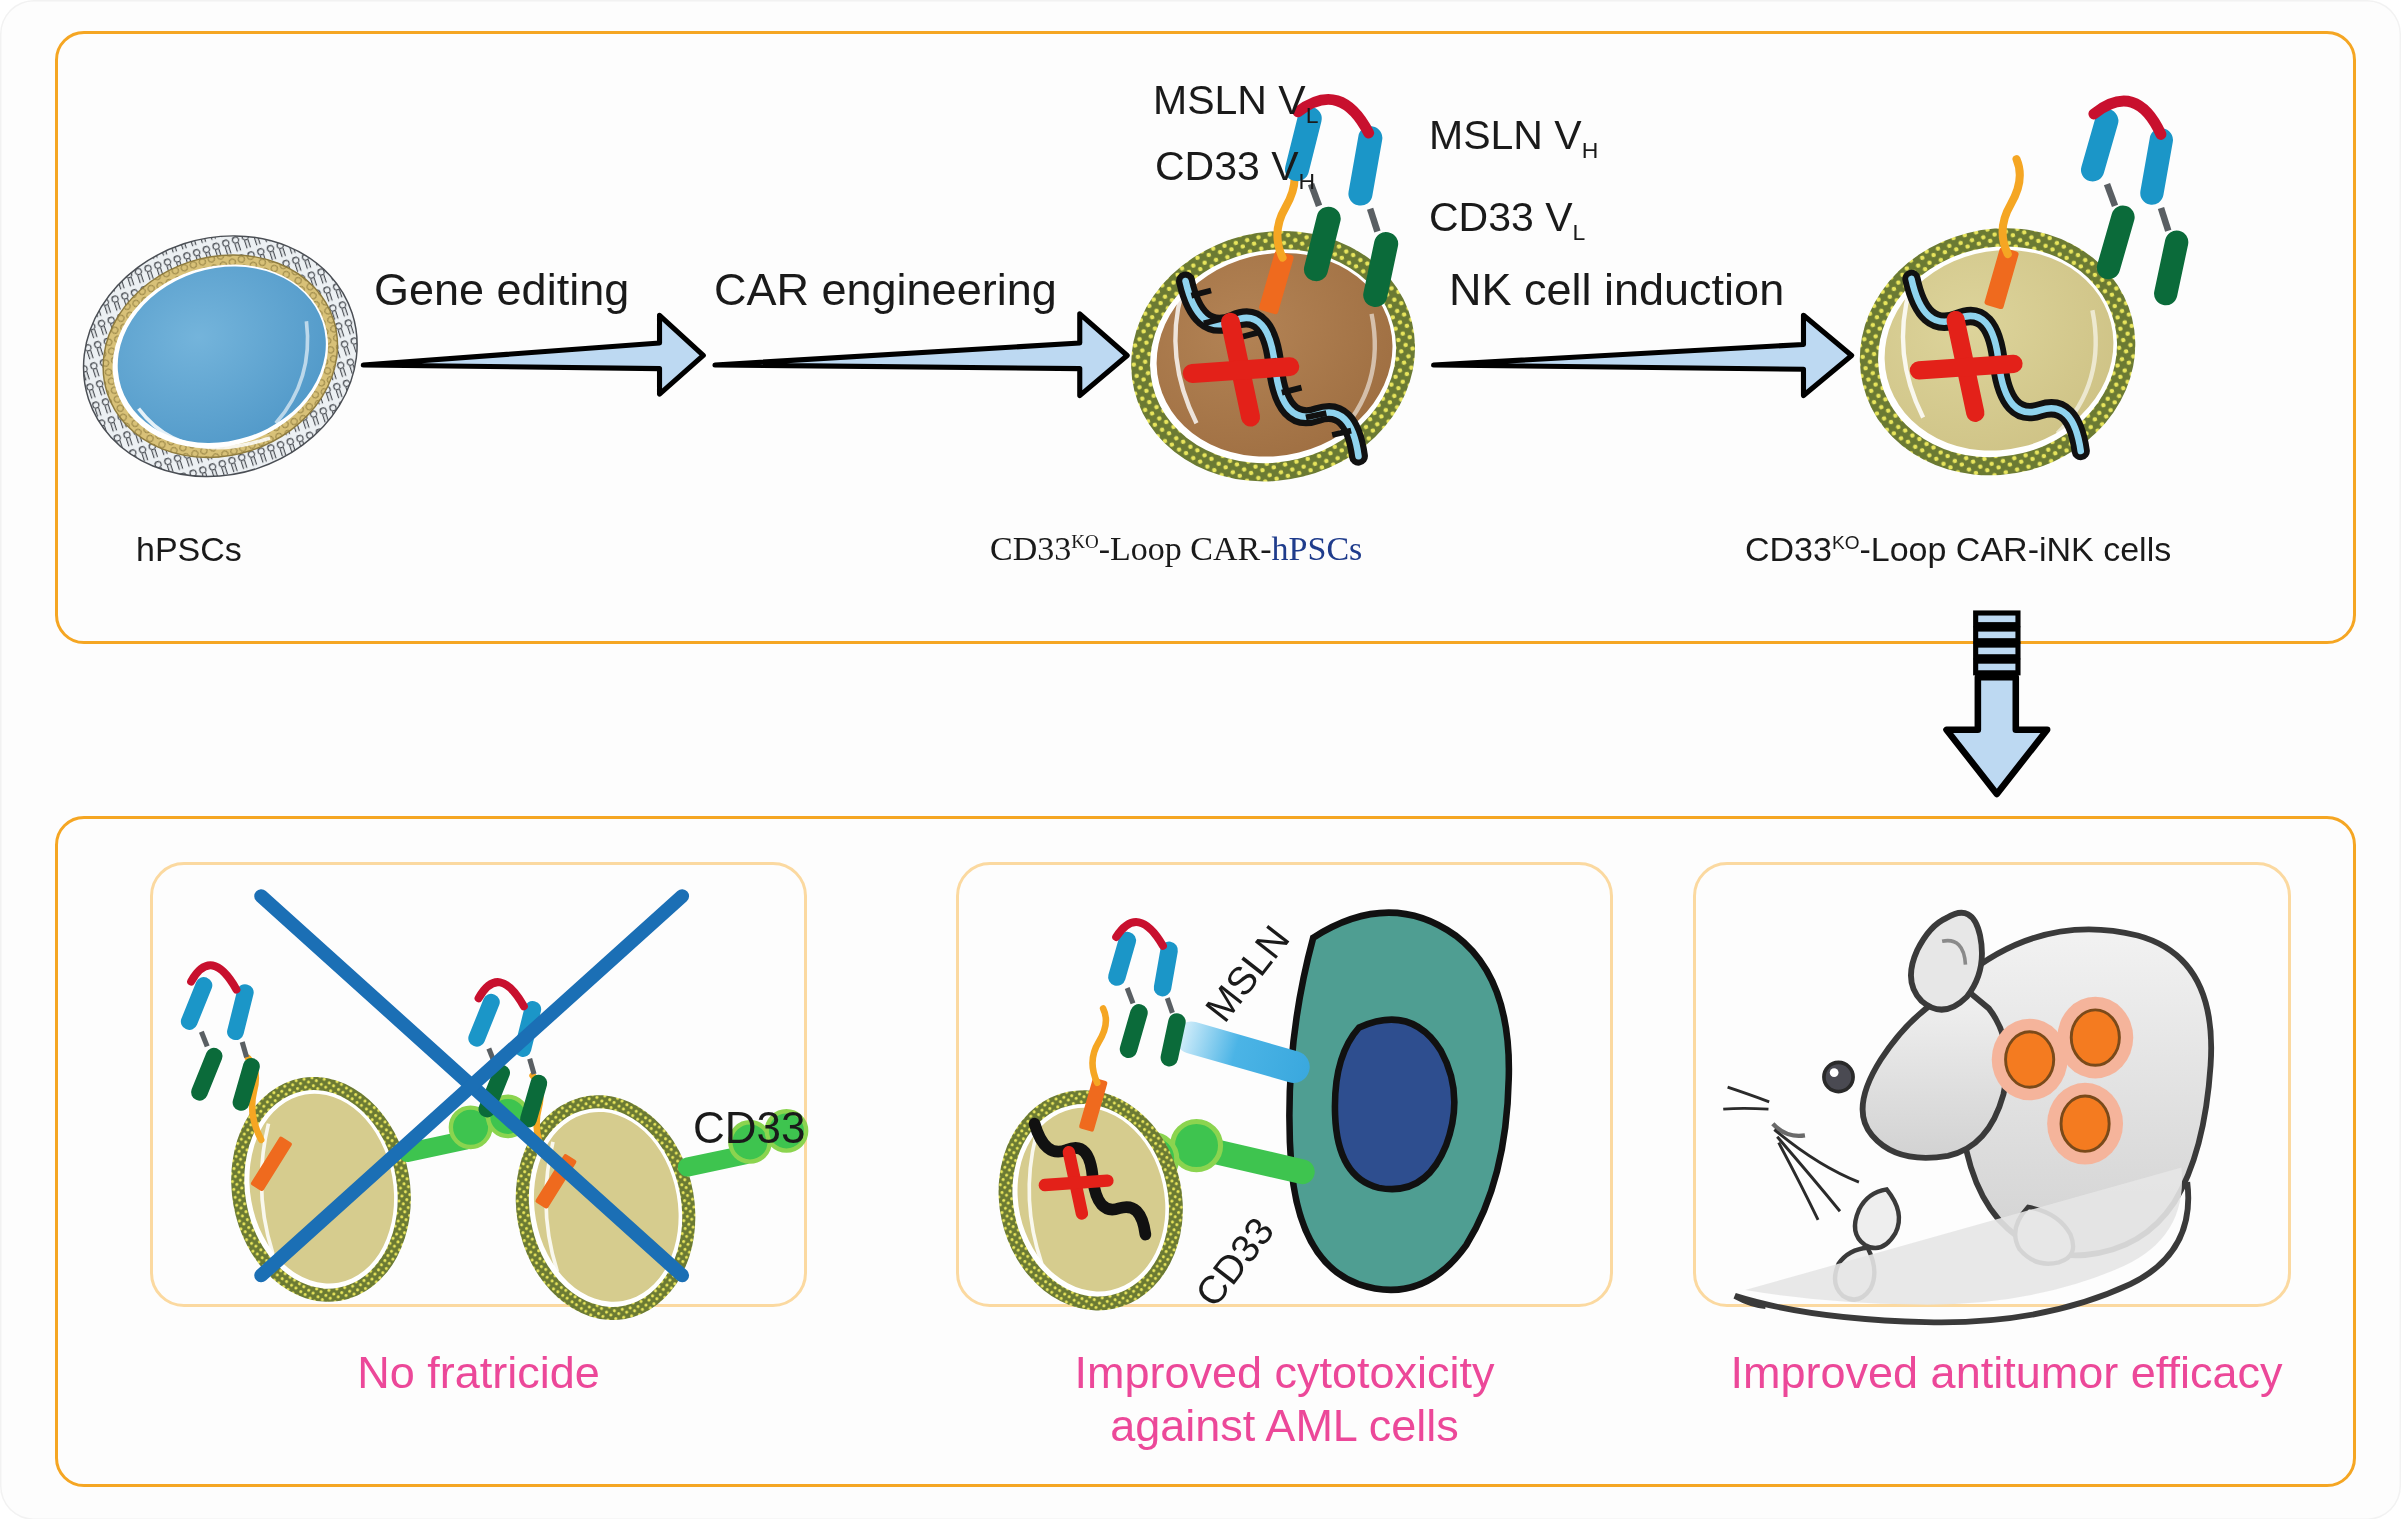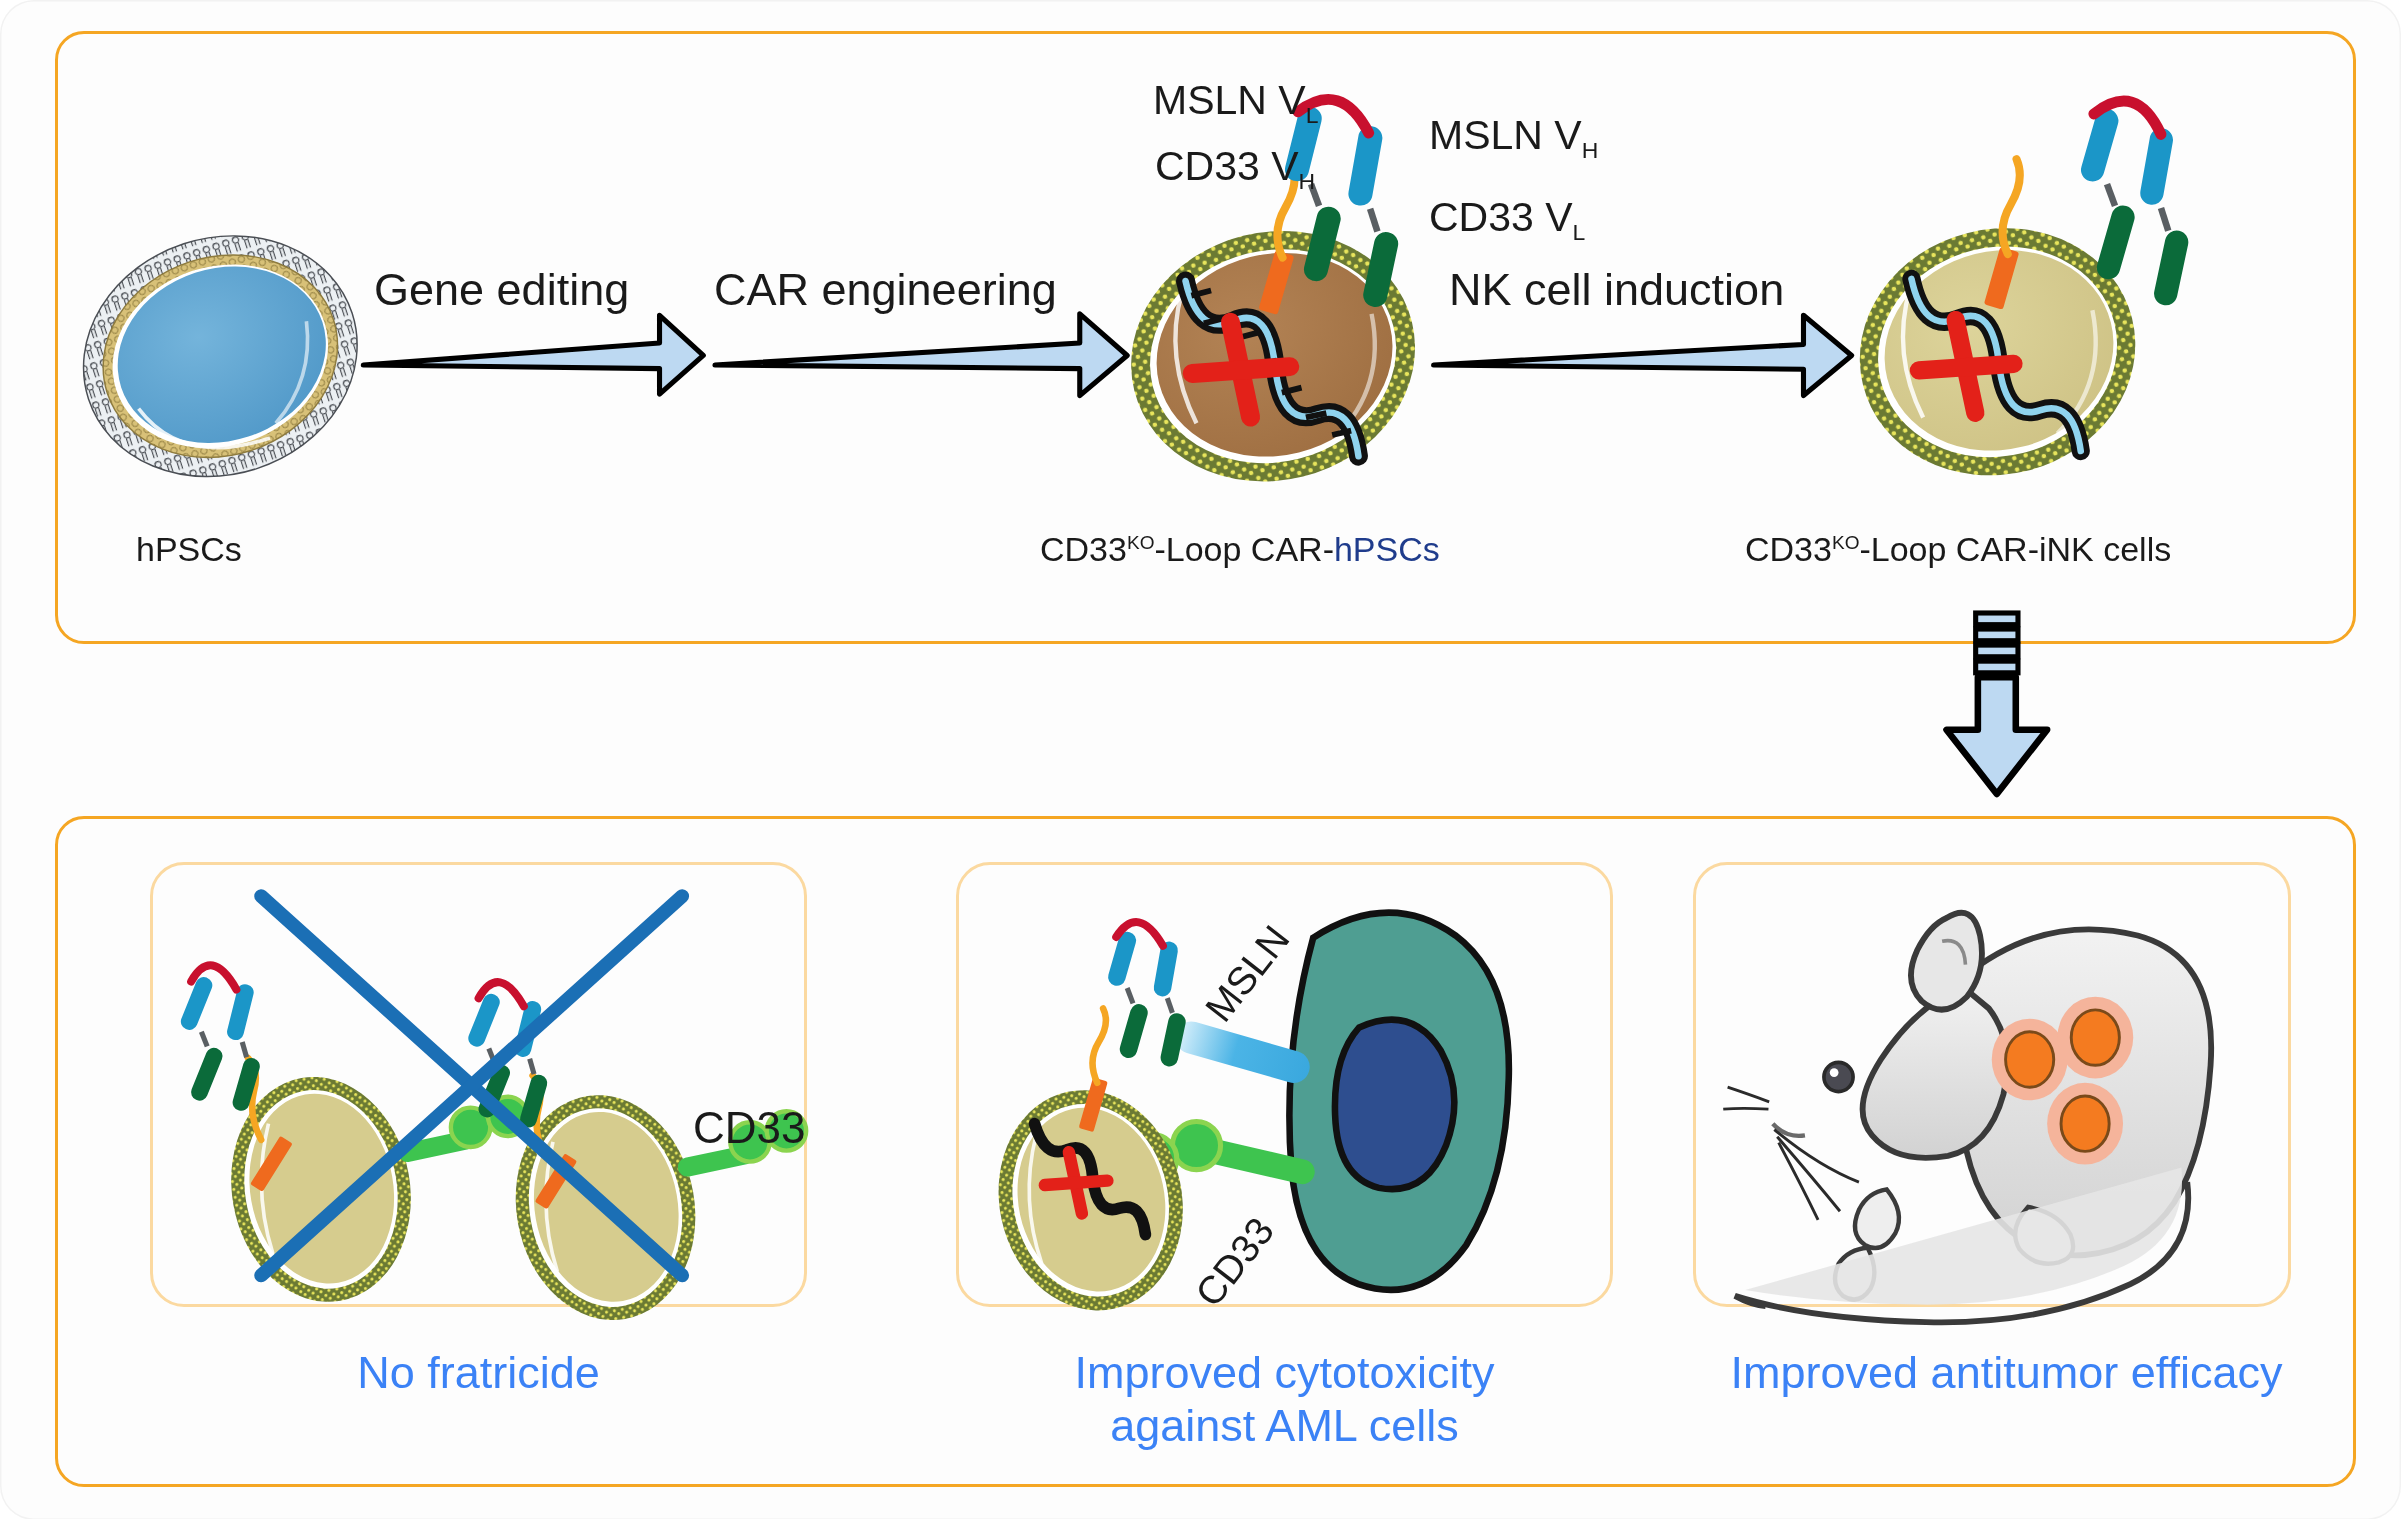--- a/index.html
+++ b/index.html
@@ -33,21 +33,21 @@
     background:#fdfdfd;
   }
   #sub-fratricide{ left:150px; top:862px; width:657px; height:445px; }
   #sub-cytotox{   left:956px; top:862px; width:657px; height:445px; }
   #sub-mouse{     left:1693px; top:862px; width:598px; height:445px; }
 
   svg.layer{ position:absolute; left:0; top:0; width:2401px; height:1520px; pointer-events:none; }
 
   .lbl{ position:absolute; color:#1b1412; white-space:nowrap; }
   .lbl-black{ color:#1a1a1a; }
-  .lbl-brown{ color:#3b82f6; }
+  .lbl-brown{ color:#ec4899; }
   .lbl-blue{ color:#1F3C8C; }
 
   .t-step { font-size:45px; }
   .t-cell { font-size:34px; }
   .t-car  { font-size:41px; }
   .t-cap  { font-size:45px; line-height:1.18; text-align:center; }
   .t-cd33 { font-size:44px; }
   sup{ font-size:0.56em; vertical-align:super; }
   sub{ font-size:0.56em; vertical-align:sub; }
 
@@ -371,21 +371,21 @@
 </div>
 <div class="lbl t-car lbl-black" style="left:1429px; top:112px;">
   <span>MSLN V</span><sub>H</sub>
 </div>
 <div class="lbl t-car lbl-black" style="left:1429px; top:194px;">
   <span>CD33 V</span><sub>L</sub>
 </div>
 
 <div class="lbl t-cell lbl-black" style="left:136px; top:530px;">hPSCs</div>
 
-<div class="lbl t-cell lbl-black" style="left:1040px; top:530px;">
+<div class="lbl t-cell lbl-black" style="left:990px; top:530px;font-family:Liberation Serif, serif;">
   <span>CD33</span><sup>KO</sup><span>-Loop CAR-</span><span class="lbl-blue" style="color:#1F3C8C;">hPSCs</span>
 </div>
 
 <div class="lbl t-cell lbl-black" style="left:1745px; top:530px;">
   <span>CD33</span><sup>KO</sup><span>-Loop CAR-iNK cells</span>
 </div>
 
 <div class="lbl t-cd33 lbl-black" style="left:693px; top:1103px;">CD33</div>
 
 <div class="lbl rot-mlsn lbl-black" style="left:1197px; top:1003px;">MSLN</div>

